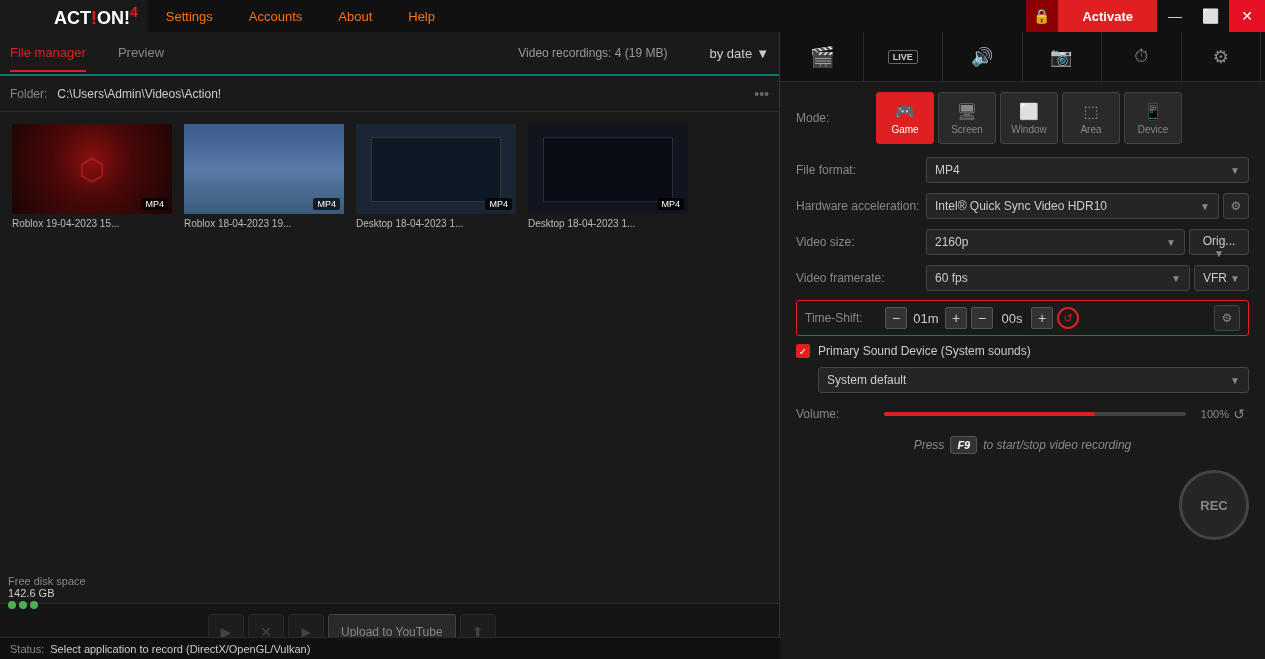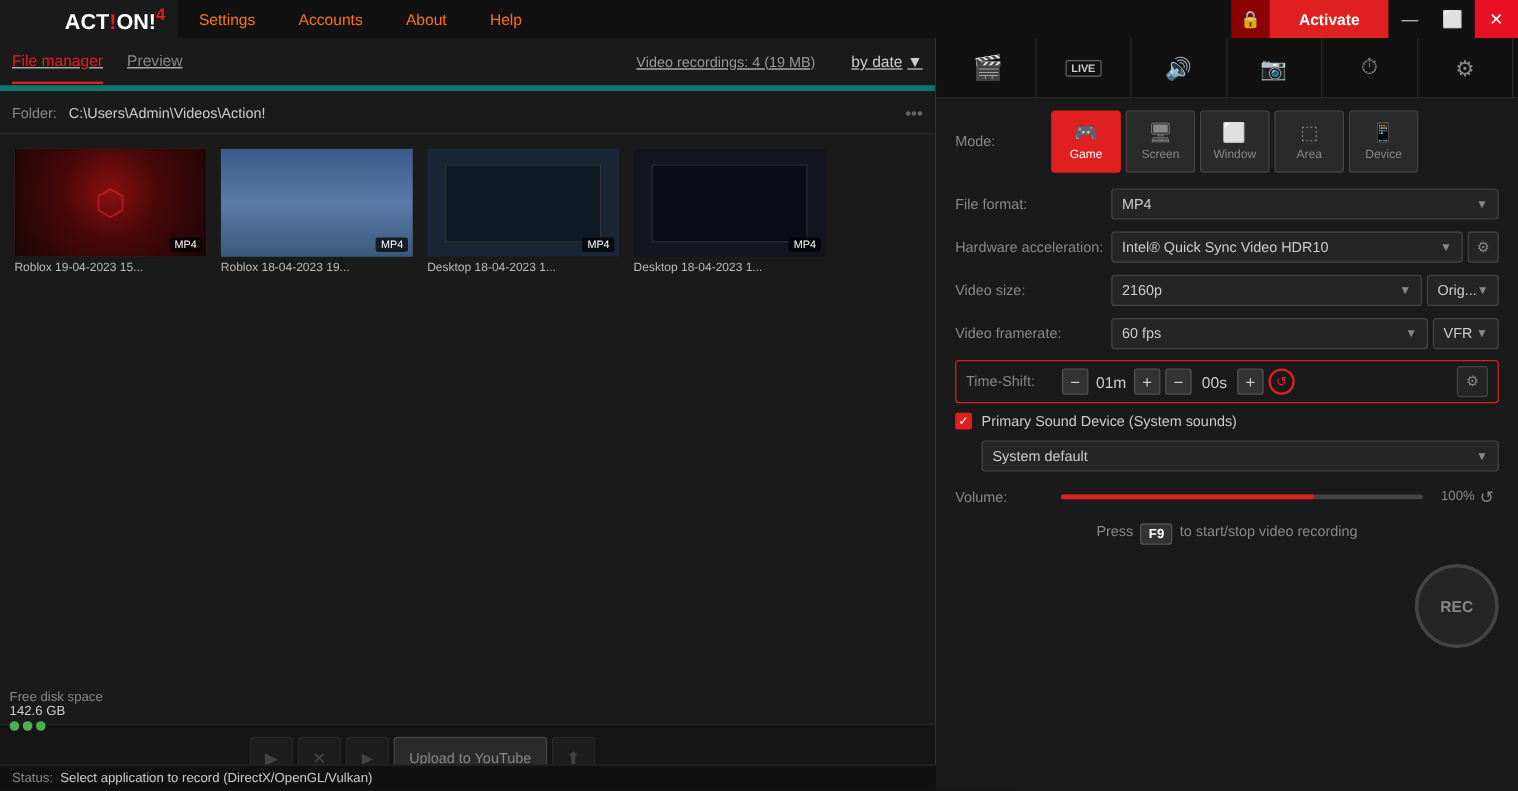--- a/index.html
+++ b/index.html
@@ -110,25 +110,24 @@
       flex-direction: column;
       background: #1a1a1a;
       border-right: 1px solid #333;
     }
 
     
     .tabs {
       display: flex;
       align-items: center;
       background: #1a1a1a;
-      border-bottom: 5px solid #0f766e;
+      border-bottom: 2px solid #0f766e;
       height: 44px;
       padding: 0 10px;
-      gap: 20px;
-      text-decoration: underline;
+      gap: 32px;
     }
     .tab {
       color: #888;
       font-size: 13px;
       cursor: pointer;
       padding: 10px 0;
       border-bottom: 2px solid transparent;
     }
     .tab.active {
       color: #e02020;
@@ -551,26 +550,27 @@
       cursor: pointer;
       display: flex;
       align-items: center;
       justify-content: center;
       font-size: 14px;
     }
 
     
     .press-row {
       display: flex;
-      align-items: flex-start;
+      align-items: center;
       justify-content: center;
       gap: 6px;
       color: #888;
       font-size: 12px;
       margin-bottom: 16px;
+      font-style: italic;
     }
     .key-badge {
       background: #333;
       border: 1px solid #555;
       border-radius: 3px;
       color: white;
       font-size: 11px;
       font-weight: bold;
       padding: 2px 6px;
     }
@@ -853,21 +853,21 @@
         </div>
       </div>
 
       <div class="setting-row">
         <div class="setting-label">Video size:</div>
         <div class="setting-control">
           <div class="dropdown">
             <span>2160p</span>
             <span class="arrow">▼</span>
           </div>
-          <div class="dropdown" style="max-width:60px;">
+          <div class="dropdown" style="max-width:60px;flex-direction:column;">
             <span>Orig...</span>
             <span class="arrow">▼</span>
           </div>
         </div>
       </div>
 
       <div class="setting-row">
         <div class="setting-label">Video framerate:</div>
         <div class="setting-control">
           <div class="dropdown">

